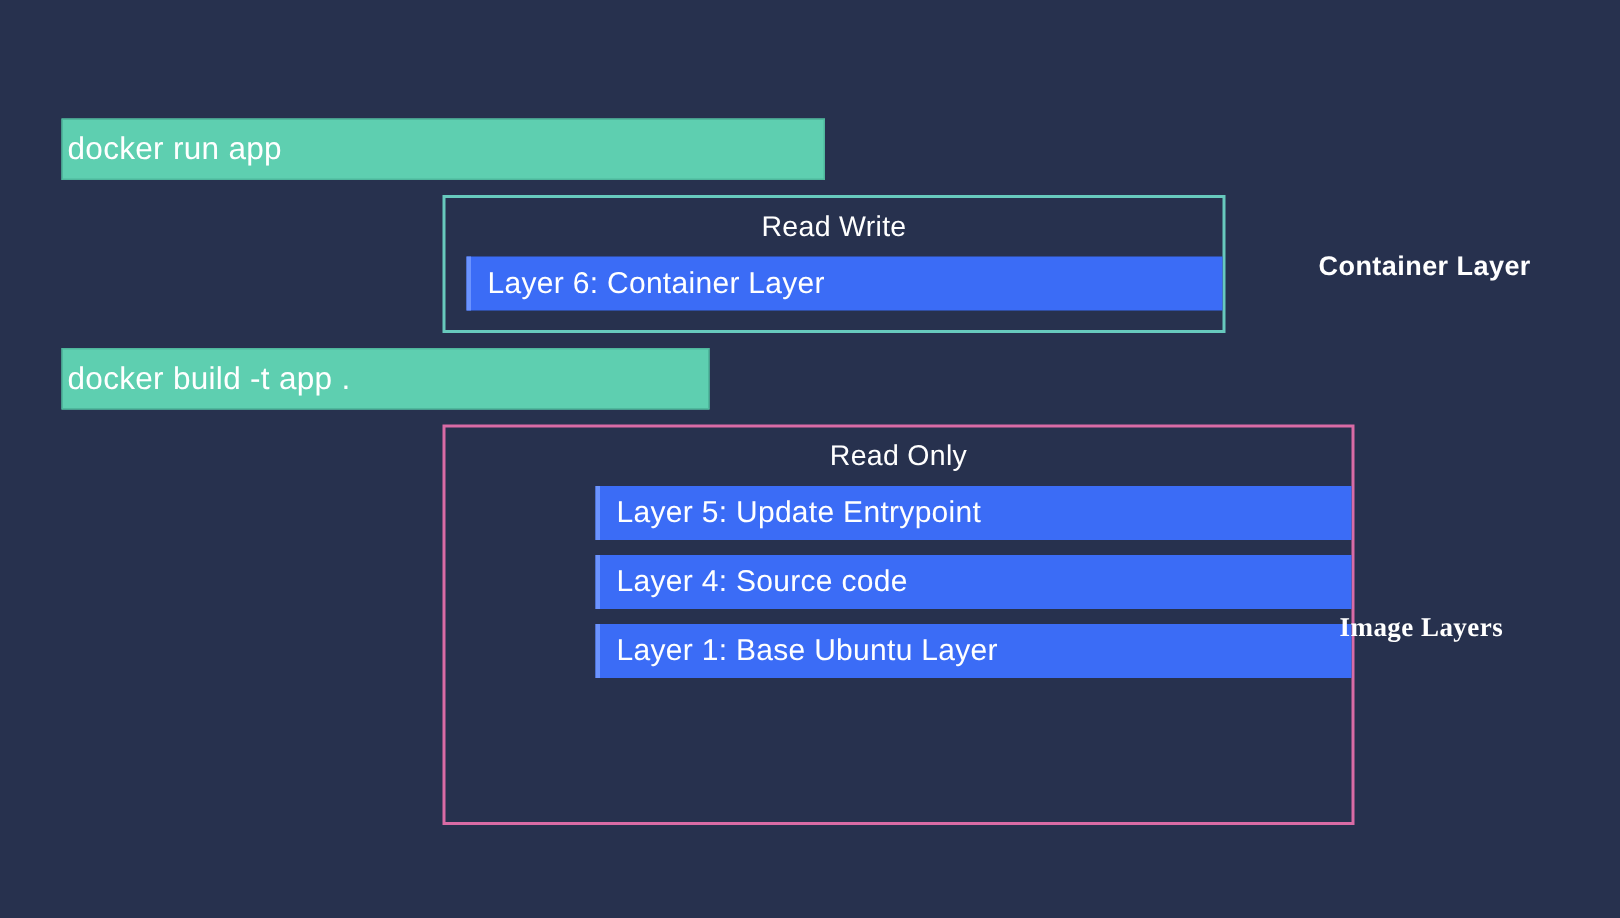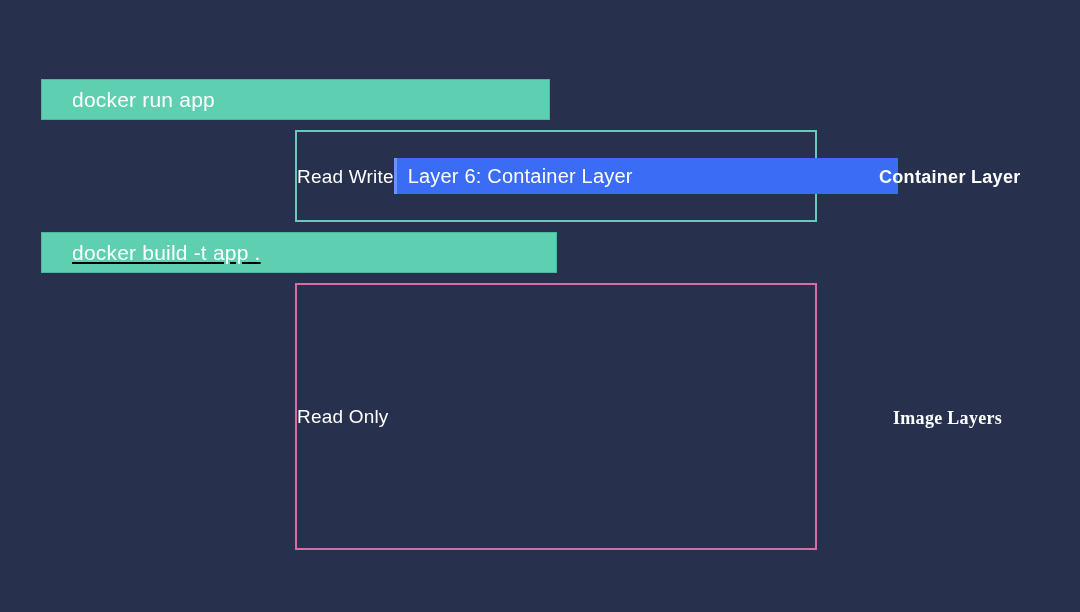--- a/index.html
+++ b/index.html
@@ -30,60 +30,60 @@
     background:#5ecfb0;
     border:1px solid #4fb79c;
     display:flex;
     align-items:center;
   }
   .cmd-bar .cmd-text {
     color:#ffffff;
     font-size:21px;
     font-weight:400;
     letter-spacing:0.2px;
-    padding-left:30px;
+    padding-left:3px;
     white-space:nowrap;
   }
 
   #cmd-run   { left:41px;  top:79px;  width:509px; height:41px; }
-  #cmd-build { left:41px;  top:232px; width:516px; height:41px;text-decoration:underline; }
+  #cmd-build { left:41px;  top:232px; width:432px; height:41px; }
 
   
   .layer-box {
     position:absolute;
     background:#27314e;
     display:flex;
-    flex-direction:row;
+    flex-direction:column;
     align-items:center;
   }
   .layer-box .box-title {
     color:#ffffff;
     font-size:19px;
     font-weight:400;
     letter-spacing:0.2px;
     margin-top:9px;
     margin-bottom:8px;
     white-space:nowrap;
   }
 
   #box-rw {
     left:295px; top:130px; width:522px; height:92px;
     border:2px solid #67c9bd;
   }
   #box-ro {
-    left:295px; top:283px; width:522px; height:267px;
+    left:295px; top:283px; width:608px; height:267px;
     border:2px solid #d96ba5;
   }
 
   
   .layer-stack {
     width:100%;
     display:flex;
     flex-direction:column;
-    align-items:flex-start;
+    align-items:flex-end;
     gap:10px;
   }
   .layer-bar {
     width:504px;
     height:36px;
     background:#3b6cf6;
     border-left:3px solid #6b93ff;
     display:flex;
     align-items:center;
   }
@@ -128,18 +128,27 @@
 
   <div class="side-label" id="label-container">Container Layer</div>
 
   <div class="cmd-bar" id="cmd-build">
     <span class="cmd-text">docker build -t app .</span>
   </div>
 
   <div class="layer-box" id="box-ro">
     <div class="box-title">Read Only</div>
     <div class="layer-stack">
+      <div class="layer-bar">
+        <span class="layer-text">Layer 5: Update Entrypoint</span>
+      </div>
+      <div class="layer-bar">
+        <span class="layer-text">Layer 4: Source code</span>
+      </div>
+      <div class="layer-bar">
+        <span class="layer-text">Layer 1: Base Ubuntu Layer</span>
+      </div>
     </div>
   </div>
 
   <div class="side-label" id="label-image">Image Layers</div>
 
 </div>
 
 </body></html>

